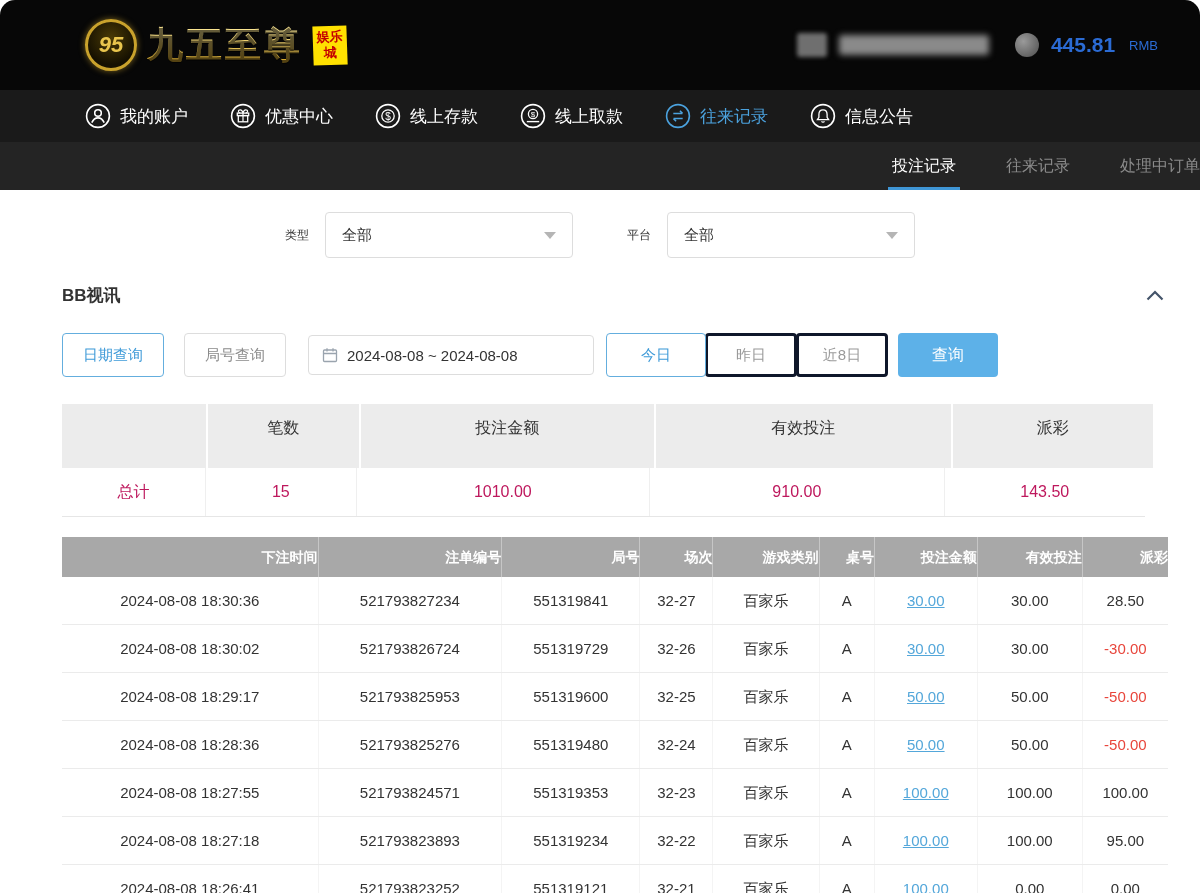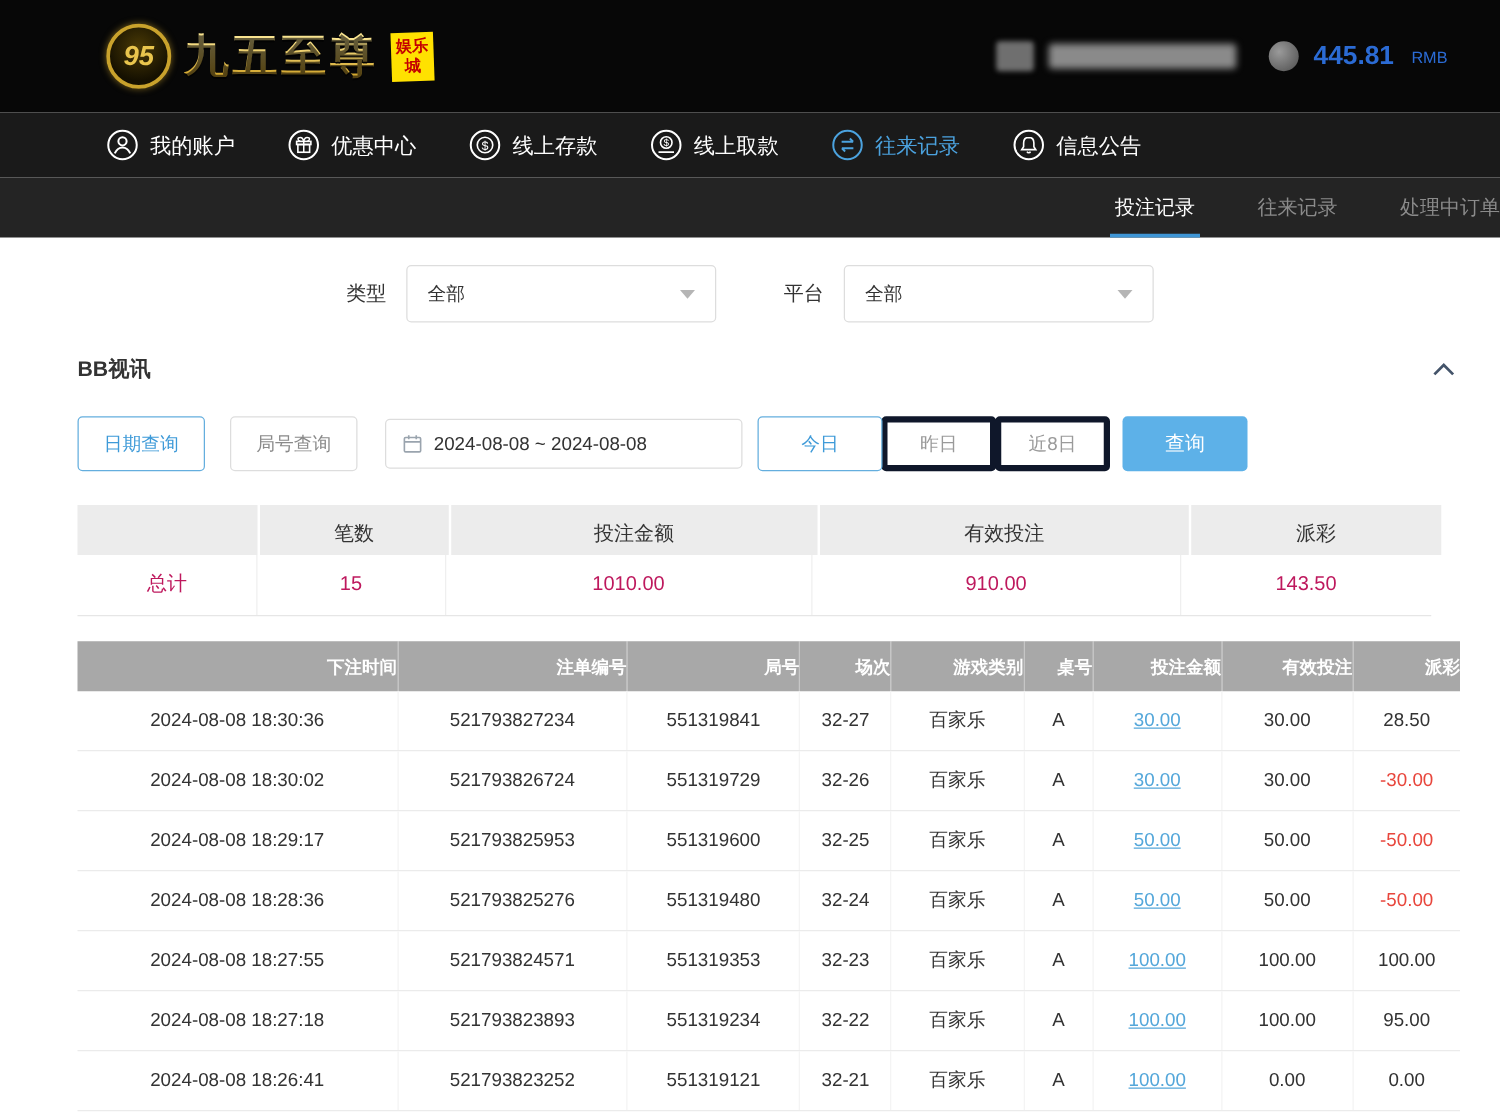--- a/index.html
+++ b/index.html
@@ -1,18 +1,18 @@
 <!DOCTYPE html>
 <html><head>
 <meta charset="utf-8">
 <style>
   * { margin:0; padding:0; box-sizing:border-box; }
   html,body { background:#fff; }
   body { font-family:"Liberation Sans","DejaVu Sans",sans-serif; color:#333; }
-  .page { width:1200px; height:893px; overflow:hidden; background:#fff; position:relative; }
+  .page { width:1200px; height:893px; overflow:hidden; background:#fff; position:relative;border-radius:15px; }
 
   
   .topbar { height:90px; background:#070707; display:flex; align-items:center; justify-content:space-between; padding:0 42px 0 85px; }
   .logo { display:flex; align-items:center; gap:10px; cursor:pointer; }
   .logo-emblem { width:52px; height:52px; border-radius:50%; border:3px solid #c9a22c;
     background:radial-gradient(circle at 50% 35%, #4a3a05, #151001 70%);
     color:#e9c54d; font-size:22px; font-weight:bold; font-style:italic;
     display:flex; align-items:center; justify-content:center;
     box-shadow:0 0 6px rgba(201,162,44,.6); }
   .logo-text { font-size:36px; font-weight:bold; letter-spacing:3px;
@@ -36,21 +36,21 @@
 
   
   .subnav { height:48px; background:#242424; display:flex; justify-content:flex-end; gap:50px; }
   .subtab { display:flex; align-items:center; color:#8b8b8b; font-size:16px; position:relative; cursor:pointer; }
   .subtab.active { color:#fff; }
   .subtab.active::after { content:""; position:absolute; left:-4px; right:-4px; bottom:0; height:3px; background:#3f96d6; }
 
   
   .filters { padding:22px 0 12px; display:flex; justify-content:center; align-items:center; gap:54px; }
   .filter-group { display:flex; align-items:center; gap:16px; }
-  .filter-label { font-size:16px; color:#333; }
+  .filter-label { font-size:12px; color:#333; }
   .dropdown { width:248px; height:46px; border:1px solid #ddd; border-radius:4px; background:#fff;
     display:flex; align-items:center; justify-content:space-between; padding:0 16px; font-size:15px; color:#333; cursor:pointer; }
   .dd-caret { width:0; height:0; border-left:6px solid transparent; border-right:6px solid transparent; border-top:7px solid #b5b5b5; }
 
   
   .content { padding:0 32px 0 62px; }
   .section-head { margin-top:14px; display:flex; justify-content:space-between; align-items:center; }
   .section-title { font-size:17px; font-weight:bold; color:#333; }
   .collapse-btn { cursor:pointer; padding:4px; display:flex; }
 
@@ -59,27 +59,27 @@
   .btn-blue-outline { border:1px solid #64aede; color:#3e9ad8; }
   .btn-gray-outline { border:1px solid #ddd; color:#8a8a8a; }
   .btn-date-query { width:102px; }
   .btn-round-query { width:102px; margin-left:20px; }
   .date-box { margin-left:22px; width:286px; height:40px; border:1px solid #ddd; border-radius:4px;
     display:flex; align-items:center; gap:9px; padding:0 13px; font-size:15px; color:#333; cursor:pointer; }
   .seg { margin-left:12px; display:flex; }
   .seg .btn { border-radius:4px; }
   .seg .btn + .btn { margin-left:-1px; }
   .seg .today { width:100px; border:1px solid #64aede; color:#3e9ad8; position:relative; z-index:2; }
-  .seg .plain { width:92px; border:5px solid #0f172a; color:#9a9a9a; }
+  .seg .plain { width:92px; border:3px solid #0f172a; color:#9a9a9a; }
   .btn-search { margin-left:10px; width:100px; background:#5db1e8; color:#fff; border:none; font-size:16px; }
 
   
   .summary { margin-top:27px; width:1083px; }
   .summary-grid { display:grid; grid-template-columns:13.3% 13.9% 27.1% 27.2% 18.5%; column-gap:2px; }
-  .sum-h { background:#ececec; height:40px; line-height:48px; text-align:center; font-size:16px; color:#333; }
+  .sum-h { background:#ececec; height:64px; line-height:48px; text-align:center; font-size:16px; color:#333; }
   .summary-row { display:grid; grid-template-columns:13.3% 13.9% 27.1% 27.2% 18.5%; border-bottom:1px solid #e6e6e6; }
   .sum-c { height:48px; line-height:48px; text-align:center; font-size:16px; color:#be185d; border-right:1px solid #efefef; }
   .sum-c:last-child { border-right:none; }
 
   
   .table { margin-top:20px; width:1106px; }
   .t-grid { display:grid; grid-template-columns:23.2% 16.6% 12.5% 6.6% 9.6% 5% 9.3% 9.5% 7.7%; }
   .t-h { background:#a8a8a8; color:#fff; font-size:14px; font-weight:bold; height:40px; line-height:40px;
     text-align:right; border-right:1px solid rgba(255,255,255,.35); }
   .t-h:last-child { border-right:none; }

